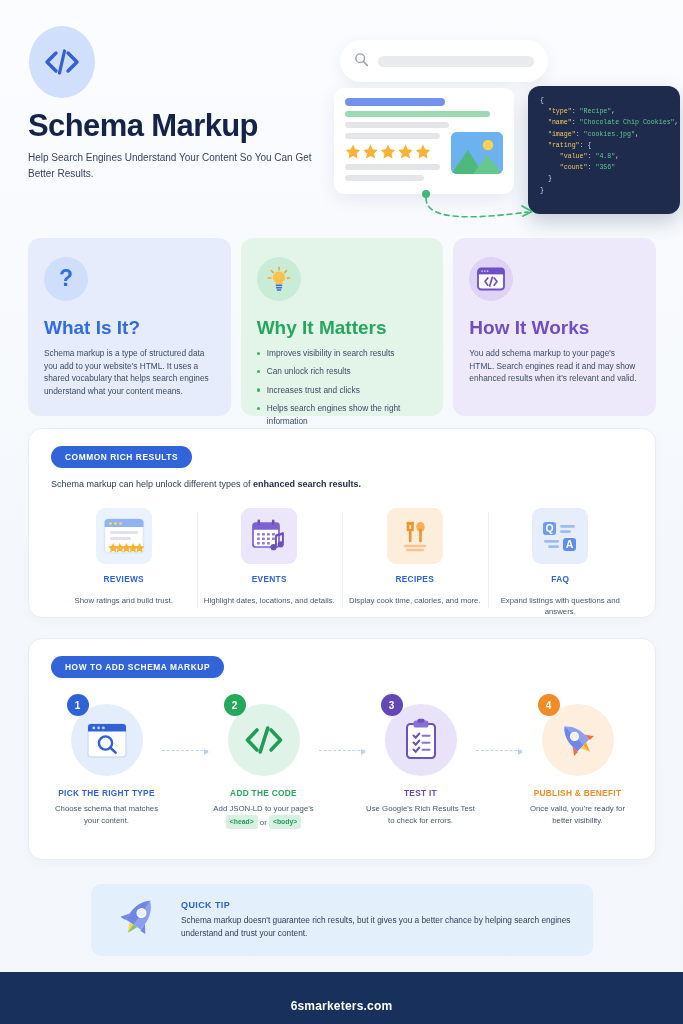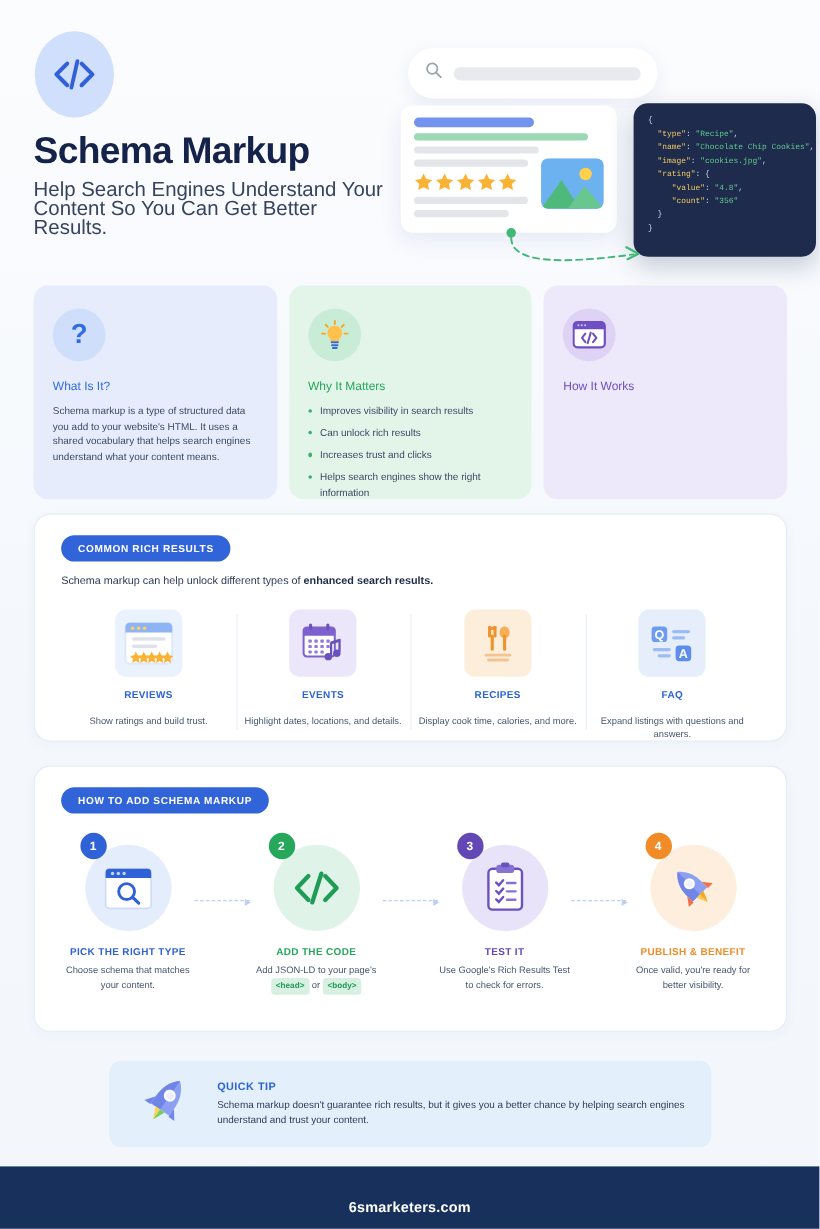--- a/index.html
+++ b/index.html
@@ -12,21 +12,21 @@
     overflow:hidden;
   }
   .page{ width:683px; height:1024px; position:relative; background:linear-gradient(180deg,#fbfcfe 0%, #f4f8fc 55%, #f3f7fc 100%); }
 
   
   .hero{ position:absolute; left:0; top:0; width:683px; height:230px; }
   .logo-badge{ position:absolute; left:29px; top:26px; width:66px; height:72px; border-radius:50%;
     background:#cfdffc; display:flex; align-items:center; justify-content:center; }
   .logo-badge svg{ display:block; }
   .hero-title{ position:absolute; left:28px; top:108px; font-size:31px; font-weight:bold; letter-spacing:-0.6px; color:#15224a; }
-  .hero-sub{ position:absolute; left:28px; top:150px; width:300px; font-size:17px; line-height:16px; color:#37445f; }
+  .hero-sub{ position:absolute; left:28px; top:150px; width:300px; font-size:10px; line-height:16px; color:#37445f; }
 
   
   .searchbar{ position:absolute; left:340px; top:40px; width:208px; height:42px; background:#ffffff; border-radius:21px;
     box-shadow:0 4px 14px rgba(40,70,140,.08); display:flex; align-items:center; padding:0 14px; }
   .searchbar .sfield{ flex:1; height:11px; margin-left:9px; border-radius:6px; background:#e8eaee; }
 
   
   .serp{ position:absolute; left:334px; top:88px; width:180px; height:106px; background:#fff; border-radius:10px;
     box-shadow:0 6px 18px rgba(40,70,140,.09); padding:10px 11px; }
   .serp .ln{ border-radius:4px; height:6px; margin-bottom:5px; }
@@ -54,21 +54,21 @@
   
   .cards{ position:absolute; left:28px; top:238px; width:628px; height:178px; display:flex; gap:10px; }
   .card{ flex:1; border-radius:12px; padding:19px 16px 14px 16px; position:relative; }
   .card.blue{ background:#e6ecfb; }
   .card.green{ background:#e3f5e9; }
   .card.purple{ background:#eee9fa; }
   .card .cicon{ width:44px; height:44px; border-radius:50%; display:flex; align-items:center; justify-content:center; margin-bottom:16px; }
   .card.blue .cicon{ background:#cfdffb; }
   .card.green .cicon{ background:#c9ecd7; }
   .card.purple .cicon{ background:#ded3f5; }
-  .card h3{ font-size:10px; font-weight:normal; margin-bottom:8px; }
+  .card h3{ font-size:19px; font-weight:bold; margin-bottom:8px; }
   .card.blue h3{ color:#2f6de0; }
   .card.green h3{ color:#25a85b; }
   .card.purple h3{ color:#6f4fc4; }
   .card p{ font-size:8.3px; line-height:12.6px; color:#3c4a66; }
   .card ul{ list-style:none; }
   .card li{ font-size:8.3px; line-height:12.4px; color:#3c4a66; padding-left:10px; position:relative; margin-bottom:6px; }
   .card li::before{ content:""; position:absolute; left:0; top:4.5px; width:3.4px; height:3.4px; border-radius:50%; background:#39b06b; }
 
   
   .panel{ position:absolute; left:28px; width:628px; background:#fff; border:1px solid #e5edf7; border-radius:14px;
@@ -239,20 +239,21 @@
               <circle cx="10.6" cy="4.1" r="0.85"></circle>
             </g>
           <g fill="none" stroke="#6f4fc4" stroke-width="1.7" stroke-linecap="round" stroke-linejoin="round">
             <path d="M10.8 11 L8 14.6 L10.8 18.2"></path>
             <path d="M17.2 11 L20 14.6 L17.2 18.2"></path>
             <path d="M15.3 10.2 L12.7 19"></path>
           </g>
         </svg>
       </div>
       <h3>How It Works</h3>
+      <p>You add schema markup to your page's HTML. Search engines read it and may show enhanced results when it's relevant and valid.</p>
     </div>
   </div>
 
   <div class="panel" id="rich-panel">
     <span class="pill">COMMON RICH RESULTS</span>
     <div class="lead">
       <span>Schema markup can help unlock different types of </span><b>enhanced search results.</b>
     </div>
 
     <div class="rr-row">

